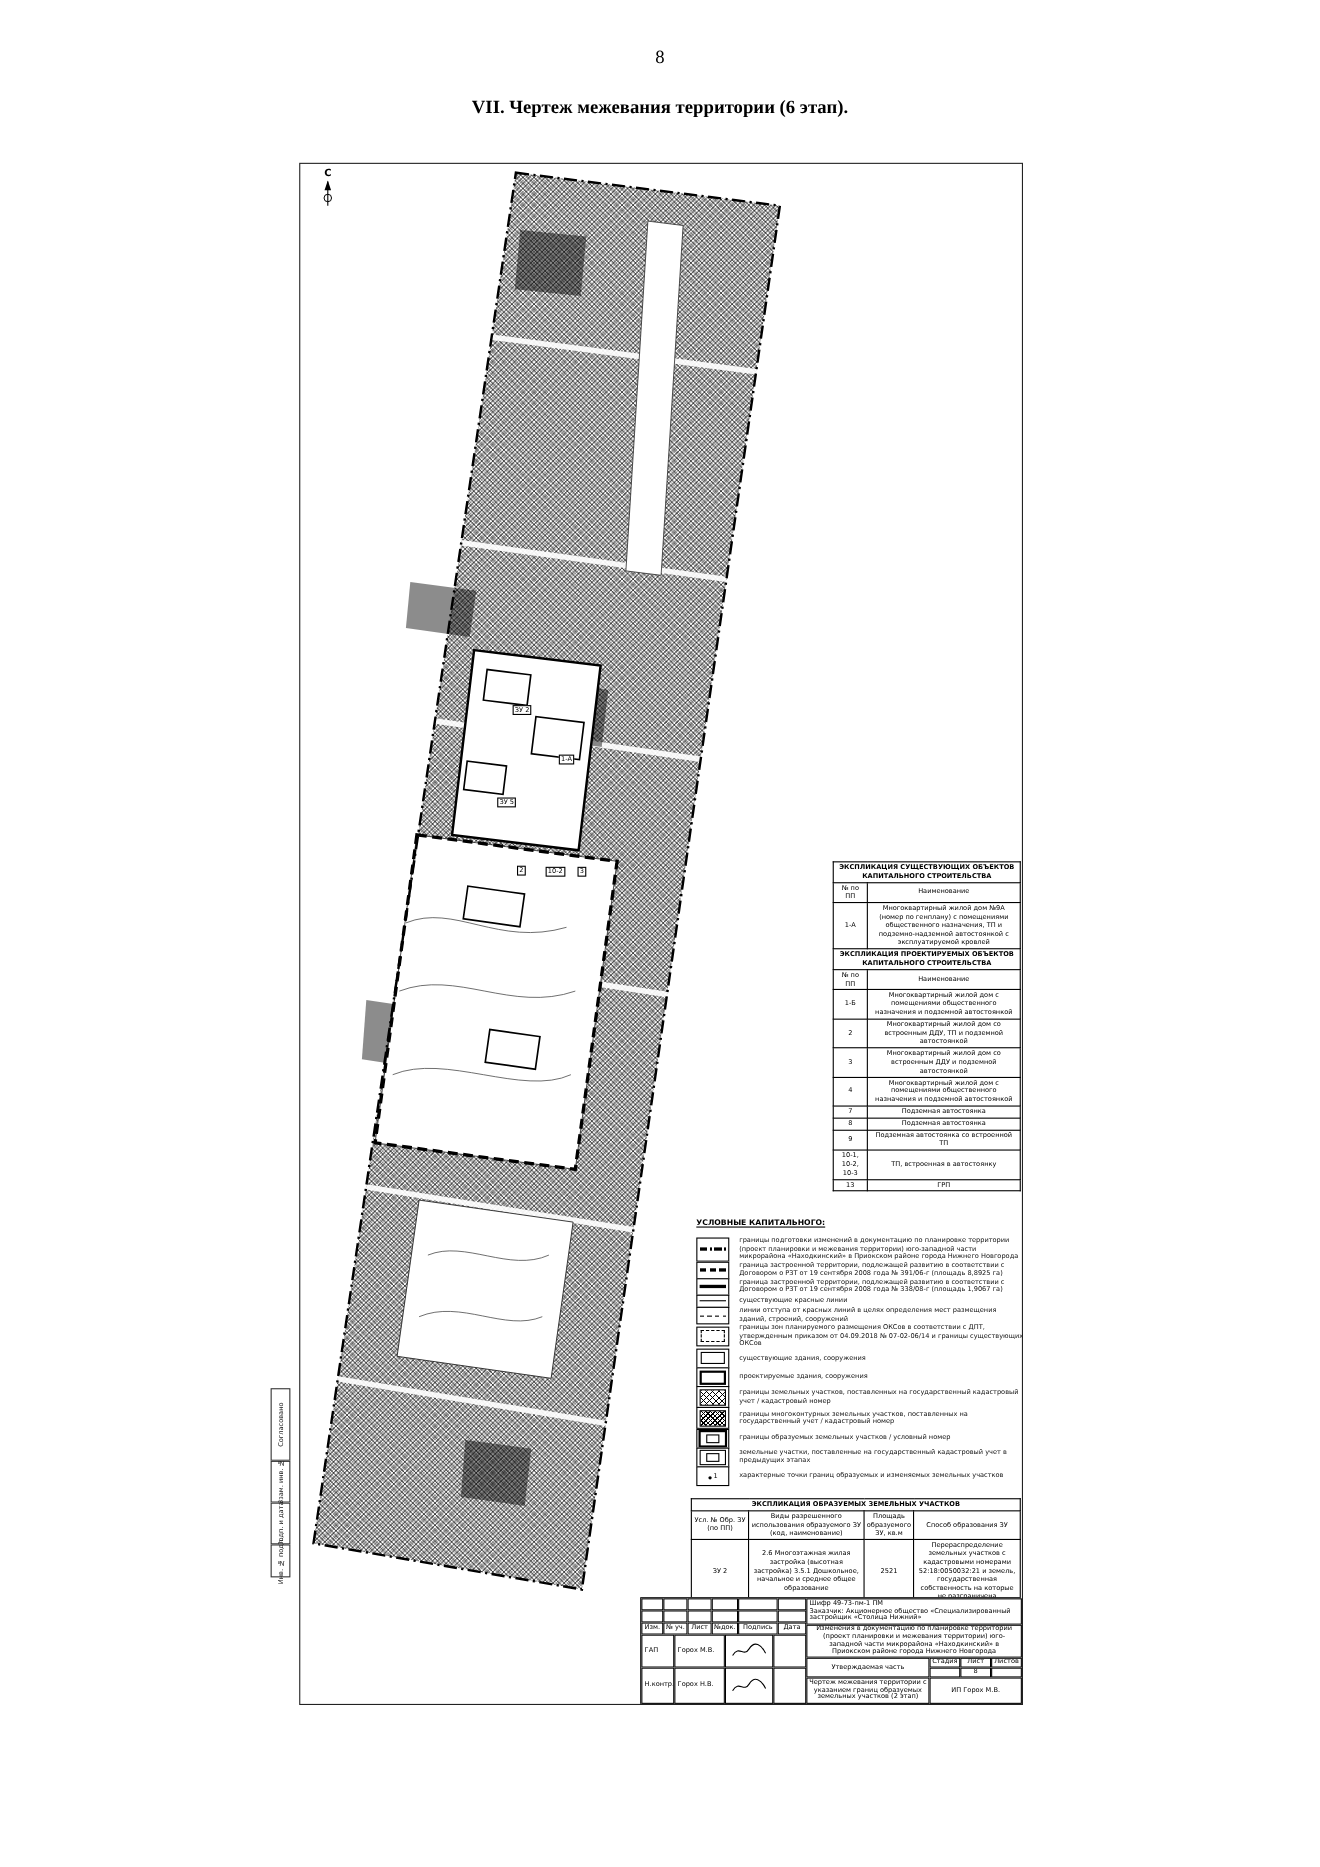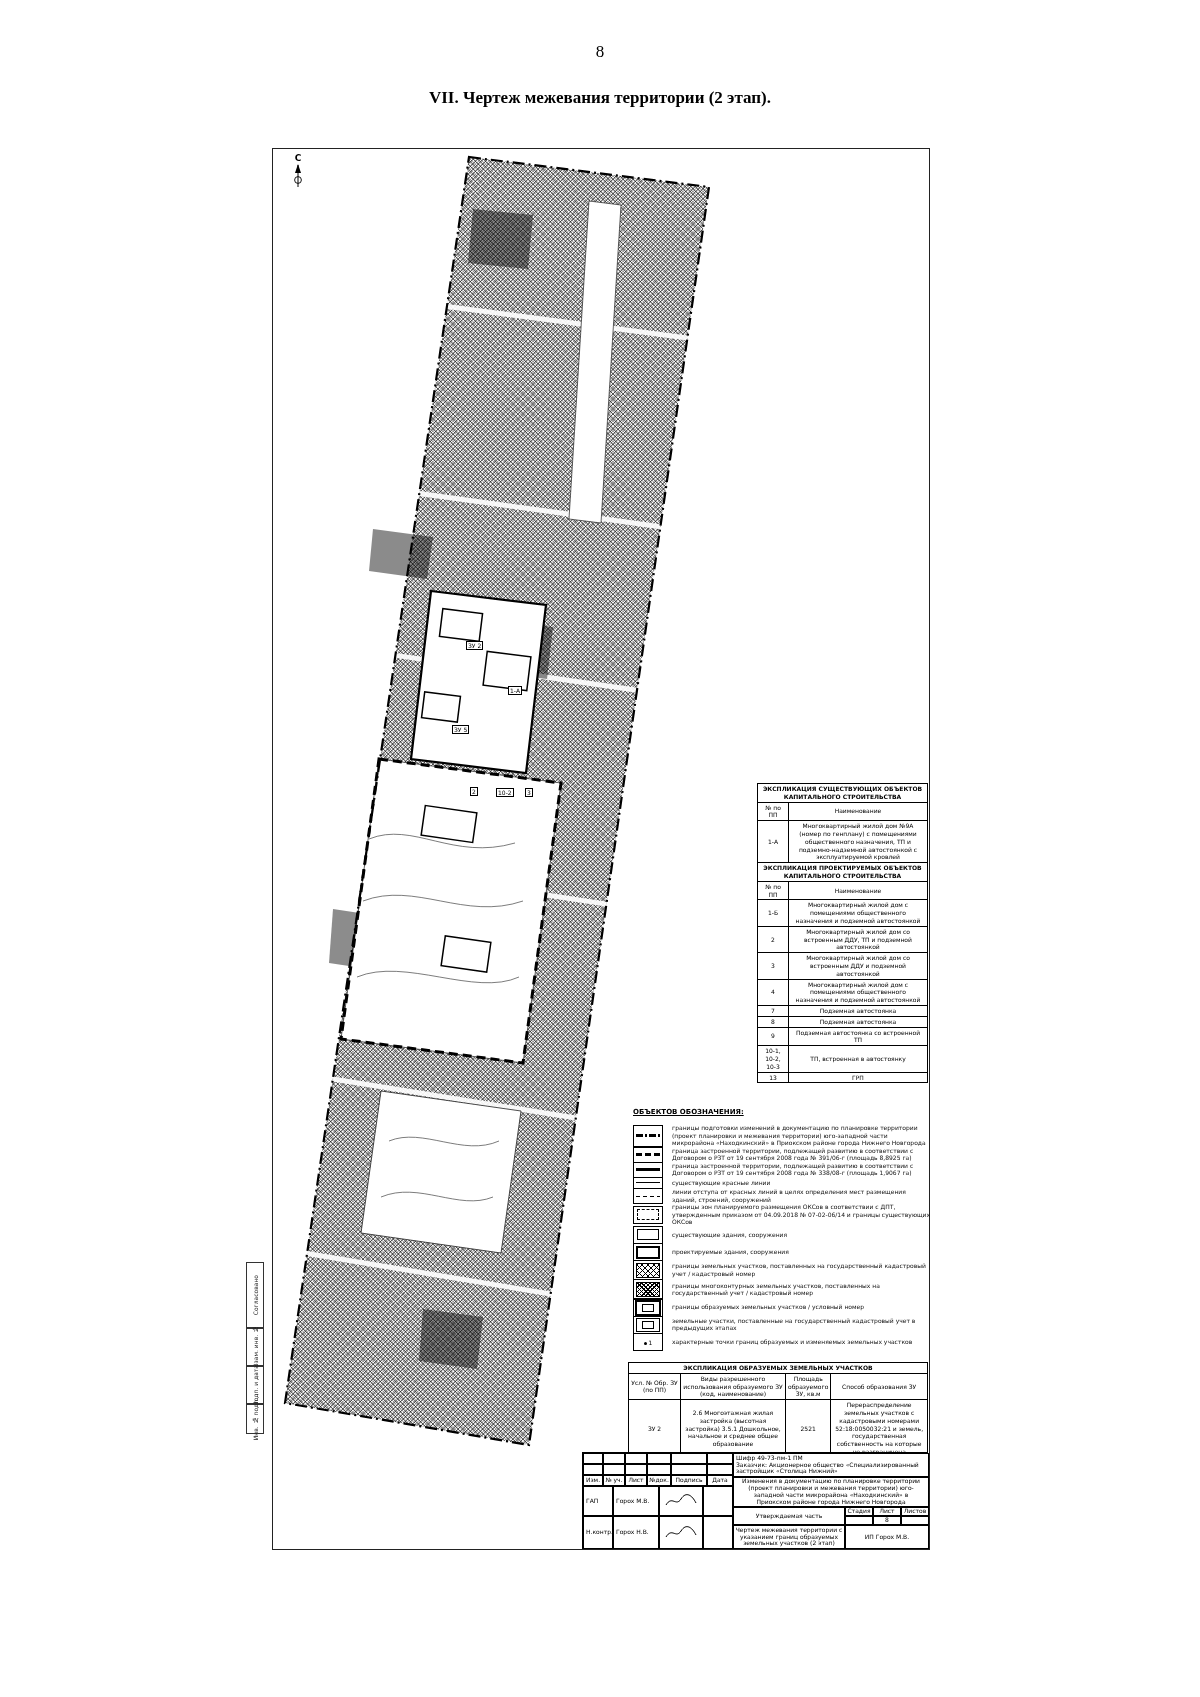--- a/index.html
+++ b/index.html
@@ -55,21 +55,21 @@
   .sc{position:absolute;border:0.7px solid #000;box-sizing:border-box;font-size:6px;line-height:1.15;
       display:flex;align-items:center;justify-content:center;text-align:center;overflow:hidden;background:#fff;}
   .sc.left{justify-content:flex-start;text-align:left;padding-left:2px;}
 </style>
 </head>
 <body>
 
 <div class="page">
 
   <div class="abs pagenum">8</div>
-  <div class="abs doctitle">VII.   Чертеж межевания территории (2 этап).</div>
+  <div class="abs doctitle">VII.   Чертеж межевания территории (6 этап).</div>
 
   <div class="abs frame"></div>
 
   <svg class="abs mapsvg" width="656" height="1400" viewBox="0 0 656 1400">
     <defs>
       <pattern id="xh" width="5" height="5" patternUnits="userSpaceOnUse">
         <path d="M0 5L5 0M0 0L5 5" stroke="#1b1b1b" stroke-width="0.55"></path>
       </pattern>
       <pattern id="xh2" width="3.4" height="3.4" patternUnits="userSpaceOnUse">
         <path d="M0 3.4L3.4 0M0 0L3.4 3.4" stroke="#000" stroke-width="0.7"></path>
@@ -206,21 +206,21 @@
           </tr>
       <tr>
             <td>13</td>
             <td>ГРП</td>
           </tr>
     </tbody>
       </table>
   </div>
 
   <div class="abs legend">
-    <div class="legtitle">ОБЪЕКТОВ ОБОЗНАЧЕНИЯ:</div>
+    <div class="legtitle">УСЛОВНЫЕ КАПИТАЛЬНОГО:</div>
 
     <div class="legrow">
       <div class="sym" style="height:22px;">
           <div class="ln-dashdot"></div>
         </div>
       <div class="leglab">границы подготовки изменений в документацию по планировке территории (проект планировки и межевания территории) юго-западной части микрорайона «Находкинский» в Приокском районе города Нижнего Новгорода</div>
     </div>
     <div class="legrow">
       <div class="sym">
           <div class="ln-dash"></div>

